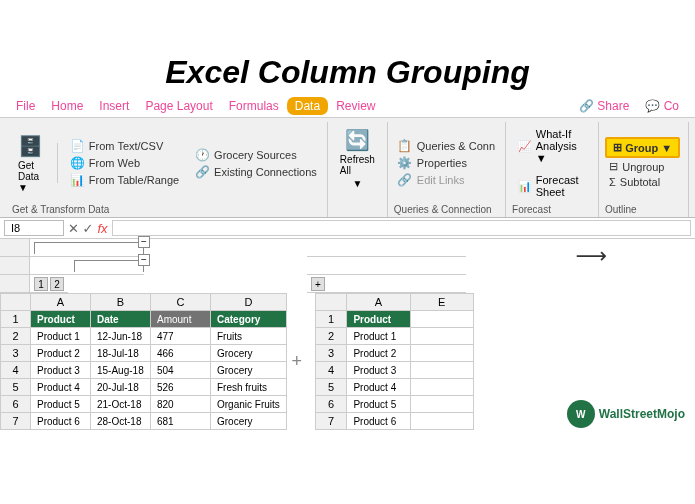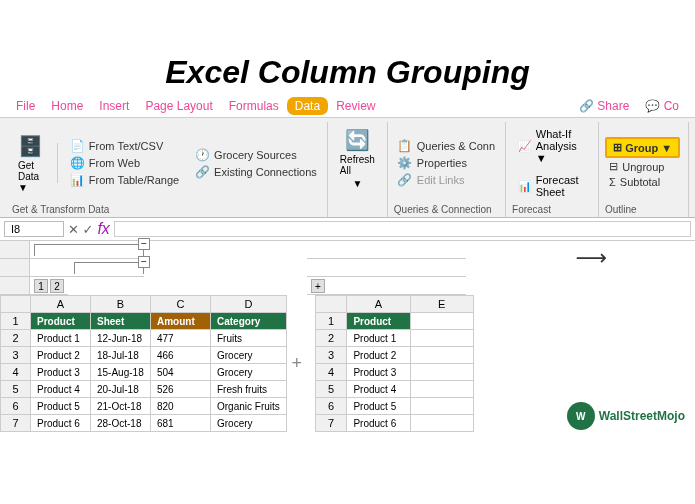--- a/index.html
+++ b/index.html
@@ -24,29 +24,29 @@
     .ribbon-section-inner { display: flex; flex-direction: row; align-items: center; gap: 4px; flex: 1; }
     .ribbon-section-label { font-size: 10px; color: #555; padding-top: 2px; }
 
     .group-btn { background: #fff; border: 1px solid #bbb; padding: 2px 6px; font-size: 11px; cursor: pointer; display: flex; align-items: center; gap: 3px; border-radius: 2px; }
     .group-btn.highlighted { background: #ffd700; border: 2px solid #f0a500; font-weight: bold; }
 
     
     .formula-bar { display: flex; align-items: center; background: #fff; border-bottom: 1px solid #ccc; padding: 2px 4px; gap: 4px; }
     .cell-ref { border: 1px solid #bbb; padding: 1px 6px; width: 60px; font-size: 11px; }
     .formula-icons { display: flex; gap: 4px; font-size: 13px; color: #666; }
-    .fx-label { font-style: italic; color: #a21caf; font-size: 16px; }
+    .fx-label { font-style: italic; color: #ef4444; font-size: 13px; }
 
     table.excel { border-collapse: collapse; width: 100%; }
     table.excel th { background: #f0f0f0; border: 1px solid #ccc; padding: 2px 8px; font-size: 11px; font-weight: normal; text-align: center; min-width: 30px; }
     table.excel td { border: 1px solid #ccc; padding: 2px 6px; font-size: 10px; min-width: 60px; }
     table.excel .row-num { background: #f0f0f0; text-align: center; min-width: 30px; font-size: 11px; }
     table.excel .cell-product { background: #217346; color: #fff; font-weight: bold; }
     table.excel .cell-date { background: #217346; color: #fff; font-weight: bold; }
-    table.excel .cell-amount { background: #a16207; color: #fff; font-weight: bold; }
+    table.excel .cell-amount { background: #737373; color: #fff; font-weight: normal; }
     table.excel .cell-category { background: #217346; color: #fff; font-weight: bold; }
 
     
     .right-table { margin-left: 8px; }
     .dialog { position: absolute; top: 290px; left: 310px; width: 220px; background: #f0f0f0; border: 2px solid #888; border-radius: 4px; box-shadow: 4px 4px 12px rgba(0,0,0,0.4); pointer-events: all; }
     .dialog-title { background: linear-gradient(to bottom, #4a7bba, #2a5a9a); color: #fff; padding: 4px 8px; font-size: 12px; font-weight: bold; display: flex; justify-content: space-between; align-items: center; border-radius: 2px 2px 0 0; }
     .dialog-title-btns { display: flex; gap: 3px; }
     .dialog-title-btn { width: 16px; height: 14px; background: #d0d0d0; border: 1px solid #888; font-size: 10px; display: flex; align-items: center; justify-content: center; cursor: pointer; }
 
     .spreadsheet-wrapper { position: relative; }
@@ -185,21 +185,21 @@
           <th>A</th>
           <th>B</th>
           <th>C</th>
           <th>D</th>
         </tr>
       </thead>
       <tbody>
         <tr>
           <td class="row-num">1</td>
           <td class="cell-product">Product</td>
-          <td class="cell-date">Sheet</td>
+          <td class="cell-date">Date</td>
           <td class="cell-amount">Amount</td>
           <td class="cell-category">Category</td>
         </tr>
         <tr>
           <td class="row-num">2</td>
           <td>Product 1</td>
           <td>12-Jun-18</td>
           <td>477</td>
           <td>Fruits</td>
         </tr>

